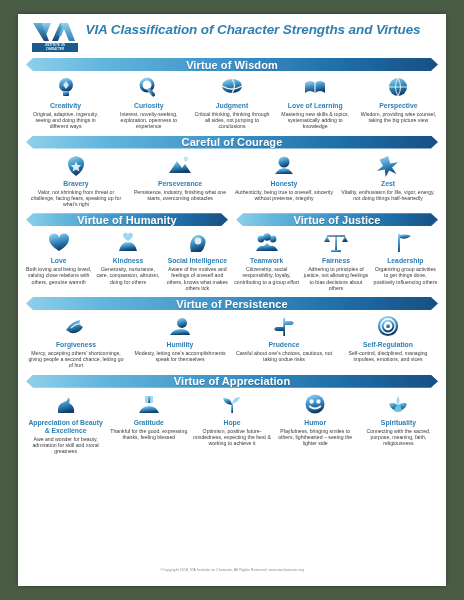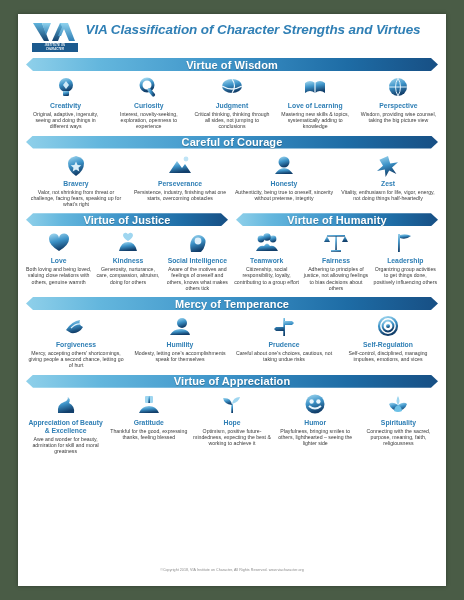--- a/index.html
+++ b/index.html
@@ -273,24 +273,24 @@
               </defs>
               <path d="M13 2 l2.2 7.6 l7.8 -1.4 l-6 5.2 l4.4 6.6 l-7.2 -3.6 l-3.6 6.6 l-.8 -7.6 l-7.8 1.6 l6 -5.2 l-3.6 -6z" fill="url(#g_energy-burst-icon)"></path>
             </svg>
           </div>
           <div class="sname">Zest</div>
           <div class="sdesc">Vitality, enthusiasm for life, vigor, energy, not doing things half-heartedly</div>
         </div>
       </div>
       <div class="banner-row">
         <div class="banner half">
+          <span>Virtue of Humanity</span>
+        </div>
+        <div class="banner half">
           <span>Virtue of Justice</span>
-        </div>
-        <div class="banner half">
-          <span>Virtue of Humanity</span>
         </div>
       </div>
       <div class="row">
         <div class="col-wrap">
           <div class="cell">
             <div class="icon">
               <svg width="26" height="24" viewBox="0 0 26 24">
                 <defs>
                   <linearGradient id="g_heart-icon" x1="0" y1="0" x2="0.3" y2="1">
                     <stop offset="0" stop-color="#a8dcf2"></stop>
@@ -391,21 +391,21 @@
                 <rect x="6" y="3" width="1.8" height="18" fill="url(#g_flag-icon)"></rect>
                 <path d="M8 4 q6 -2 11 1 q-5 4 -11 2z" fill="url(#g_flag-icon)"></path>
               </svg>
             </div>
             <div class="sname">Leadership</div>
             <div class="sdesc">Organizing group activities to get things done, positively influencing others</div>
           </div>
         </div>
       </div>
       <div class="banner">
-        <span>Mercy of Temperance</span>
+        <span>Virtue of Persistence</span>
       </div>
       <div class="row">
         <div class="cell">
           <div class="icon">
             <svg width="26" height="24" viewBox="0 0 26 24">
               <defs>
                 <linearGradient id="g_dove-icon" x1="0" y1="0" x2="0.3" y2="1">
                   <stop offset="0" stop-color="#a8dcf2"></stop>
                   <stop offset="0.5" stop-color="#3d93c8"></stop>
                   <stop offset="1" stop-color="#123f6b"></stop>

